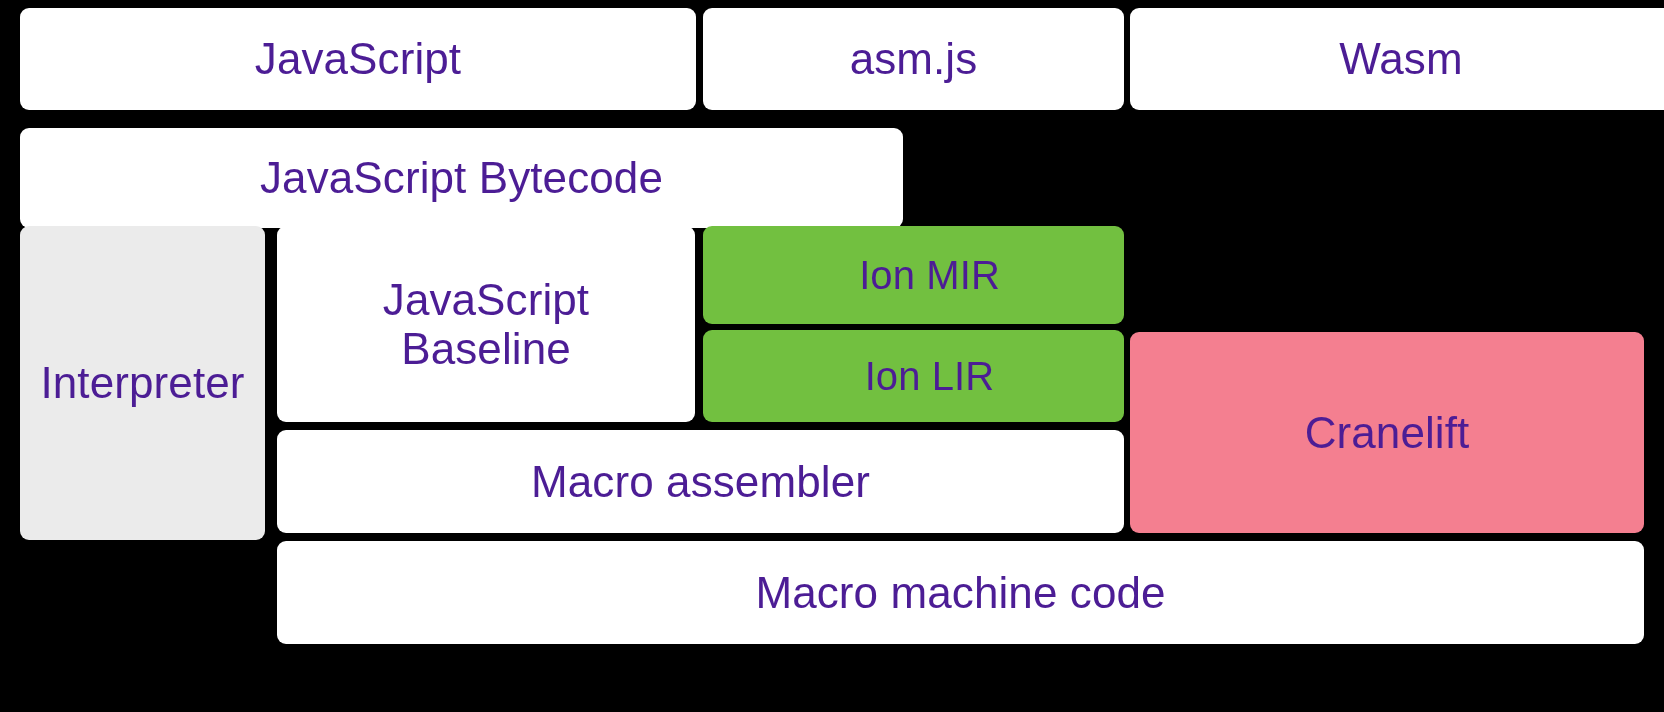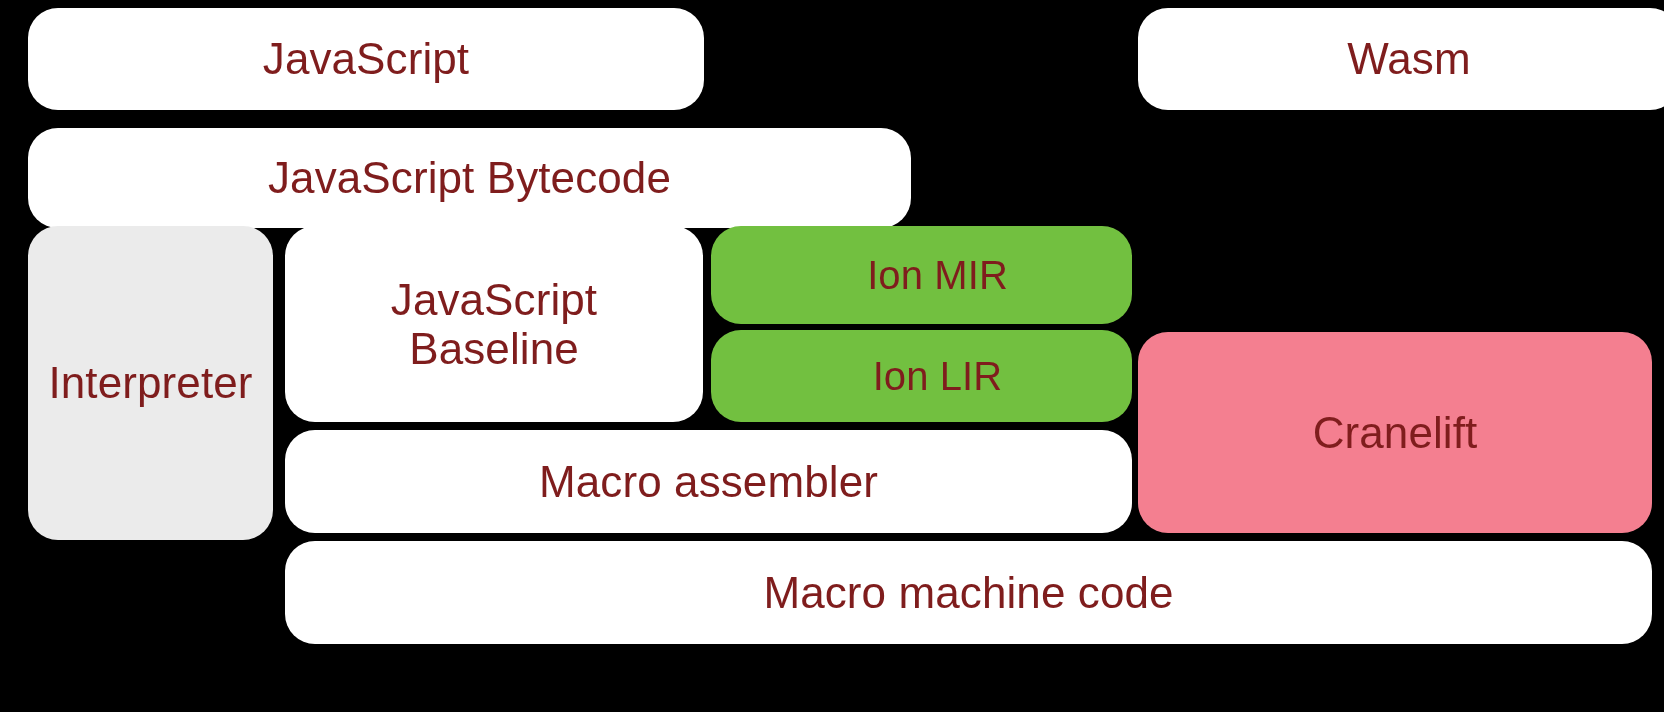--- a/index.html
+++ b/index.html
@@ -16,26 +16,25 @@
     overflow: hidden;
     font-family: "Liberation Sans", sans-serif;
   }
   .box {
     position: absolute;
     box-sizing: border-box;
     display: flex;
     align-items: center;
     justify-content: center;
     text-align: center;
-    color: #7f1d1d;
-    border-radius: 30px;
+    color: #4c1d95;
+    border-radius: 9px;
     line-height: 1.12;
     white-space: pre-line;
     letter-spacing: 0.1px;
-    margin-left: 8px;
   }
   .white  { background: #ffffff; }
   .gray   { background: #ebebeb; }
   .green  { background: #72c040; padding-left: 32px; }
   .pink   { background: #f47f90; }
 
   
   #b-javascript        { left: 20px;   top: 8px;   width: 676px; height: 102px; font-size: 44px; }
   #b-asmjs             { left: 703px;  top: 8px;   width: 421px; height: 102px; font-size: 44px; }
   #b-wasm              { left: 1130px; top: 8px;   width: 542px; height: 102px; font-size: 44px; }
@@ -53,20 +52,21 @@
   #b-macro-assembler   { left: 277px;  top: 430px; width: 847px; height: 103px; font-size: 44px; }
   #b-native-code       { left: 277px;  top: 541px; width: 1367px; height: 103px; font-size: 44px; }
 </style>
 </head>
 <body>
 
 <div id="canvas">
 
   <div class="box white" id="b-javascript">JavaScript</div>
 
+  <div class="box white" id="b-asmjs">asm.js</div>
 
   <div class="box white" id="b-wasm">Wasm</div>
 
   <div class="box white" id="b-js-bytecode">JavaScript Bytecode</div>
 
 
   <div class="box gray" id="b-interpreter">Interpreter</div>
 
   <div class="box white" id="b-js-baseline">JavaScript
 Baseline</div>

